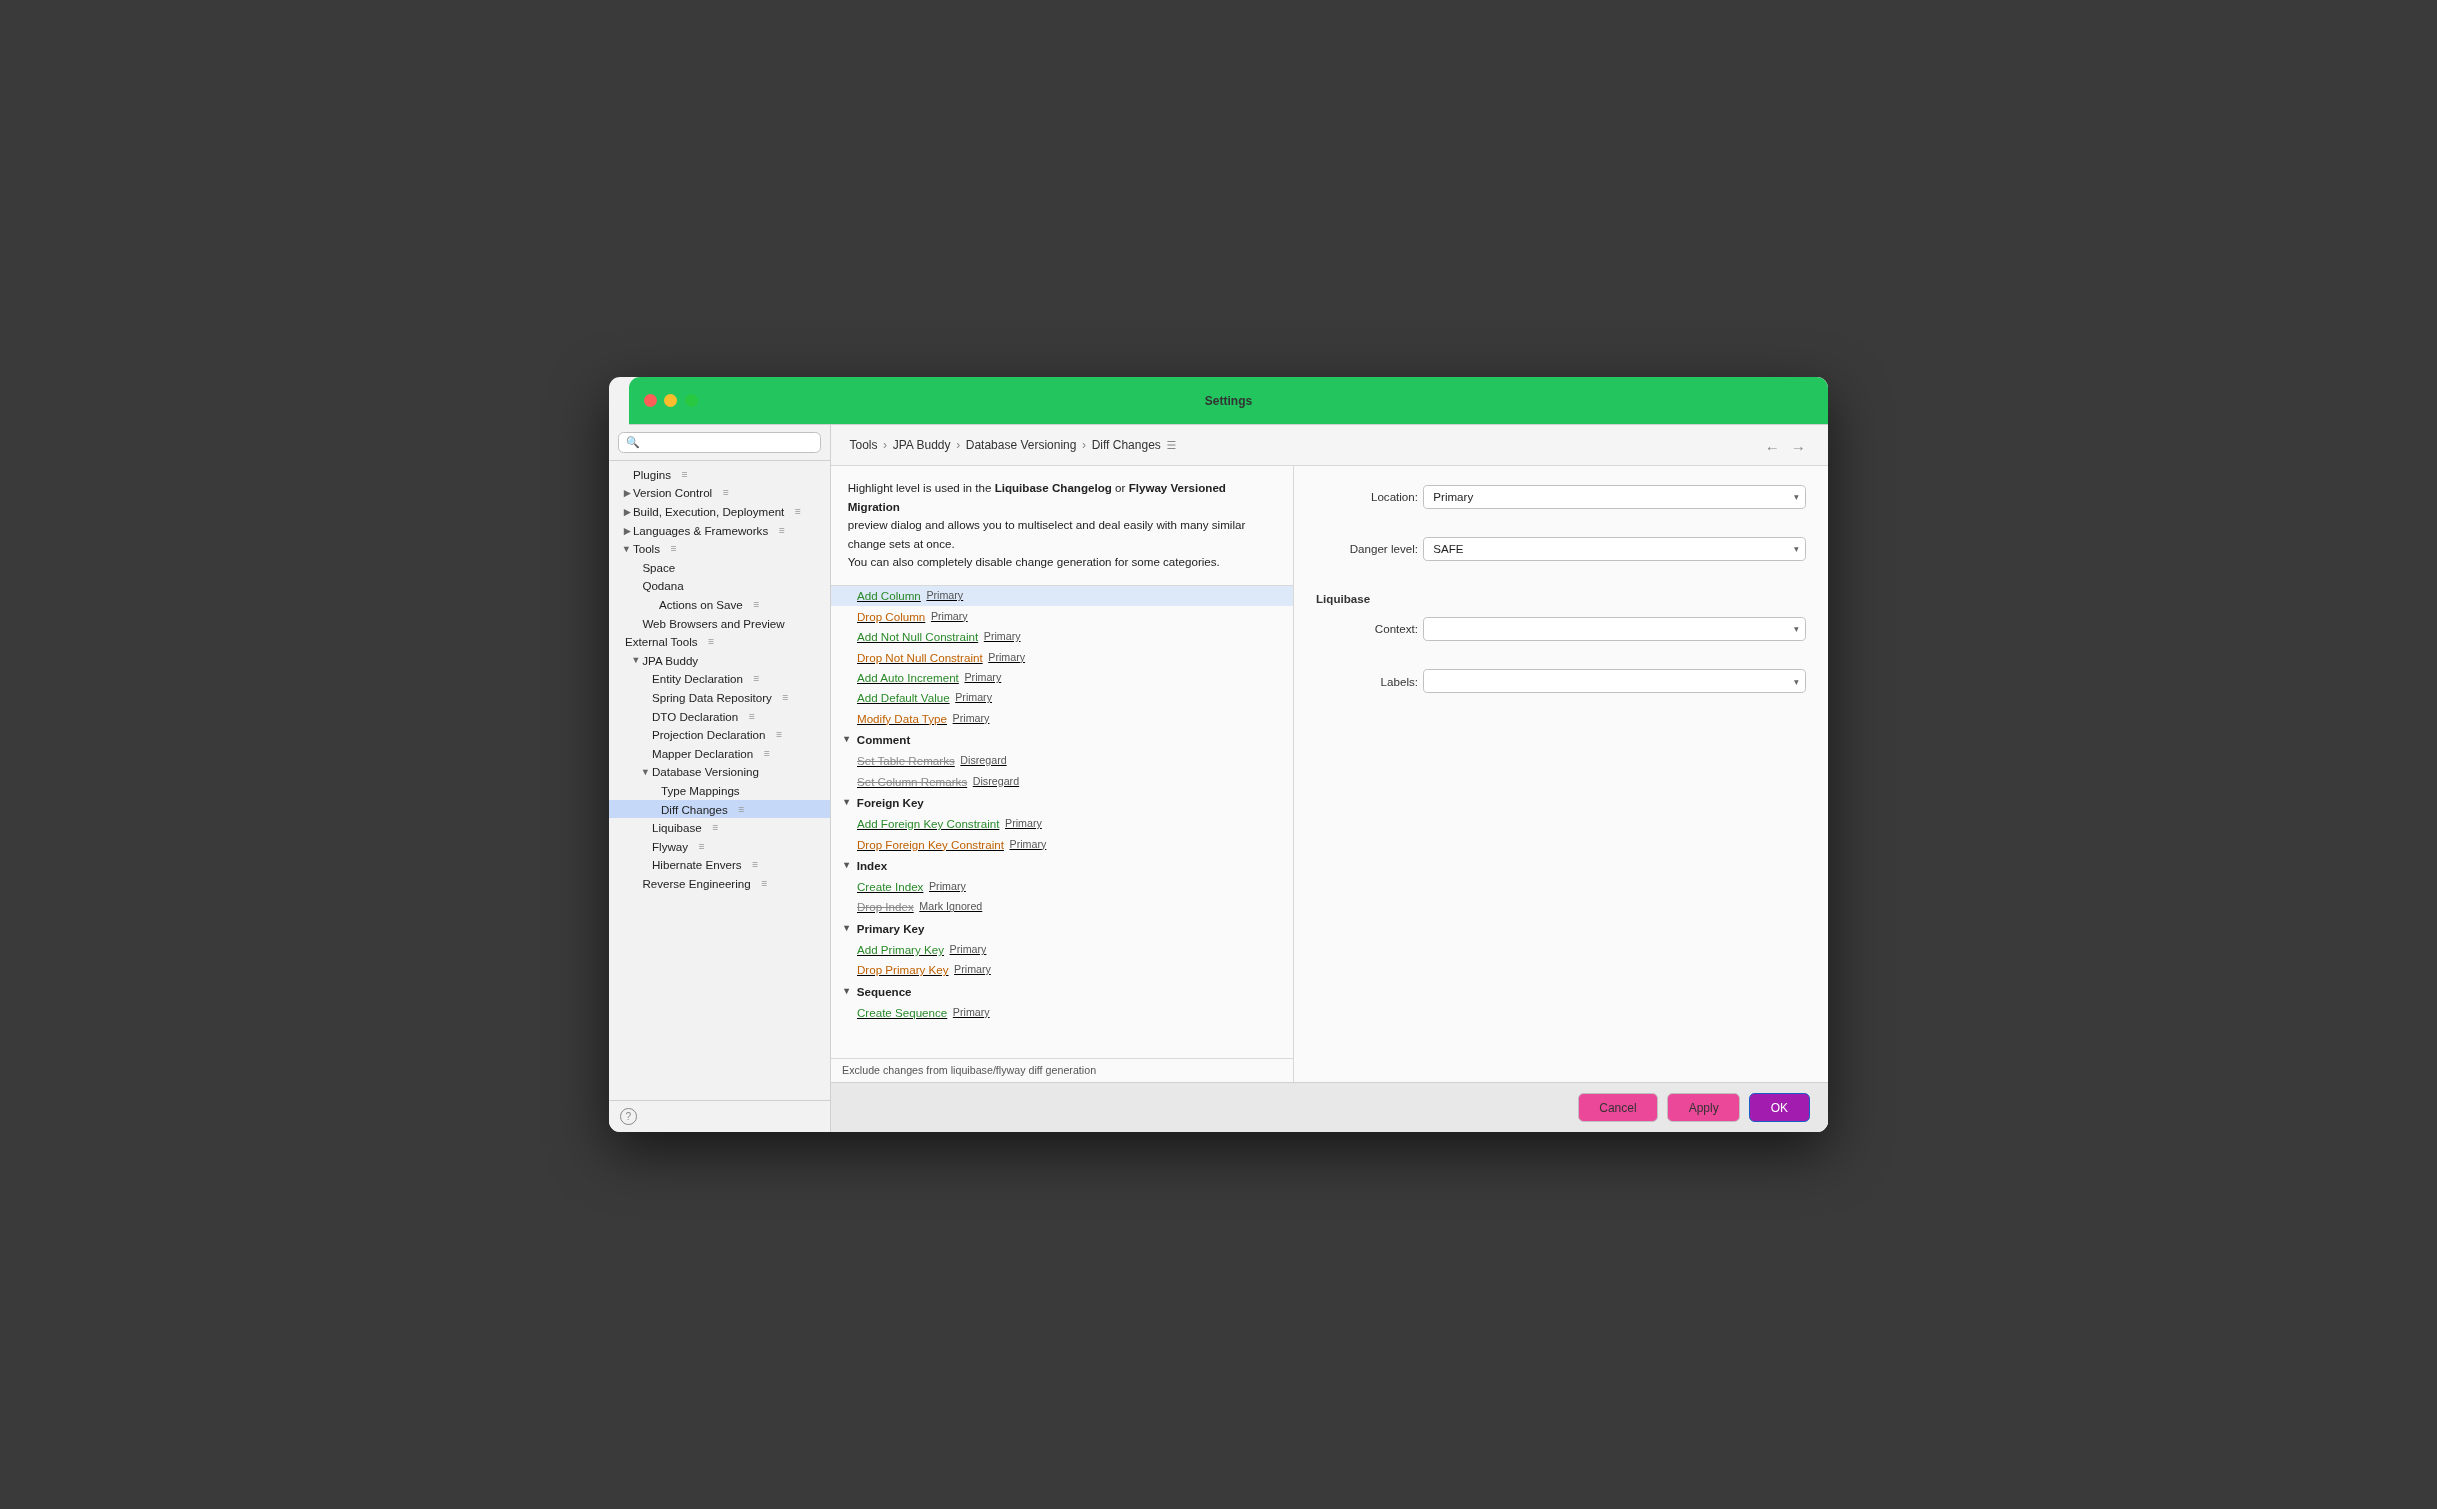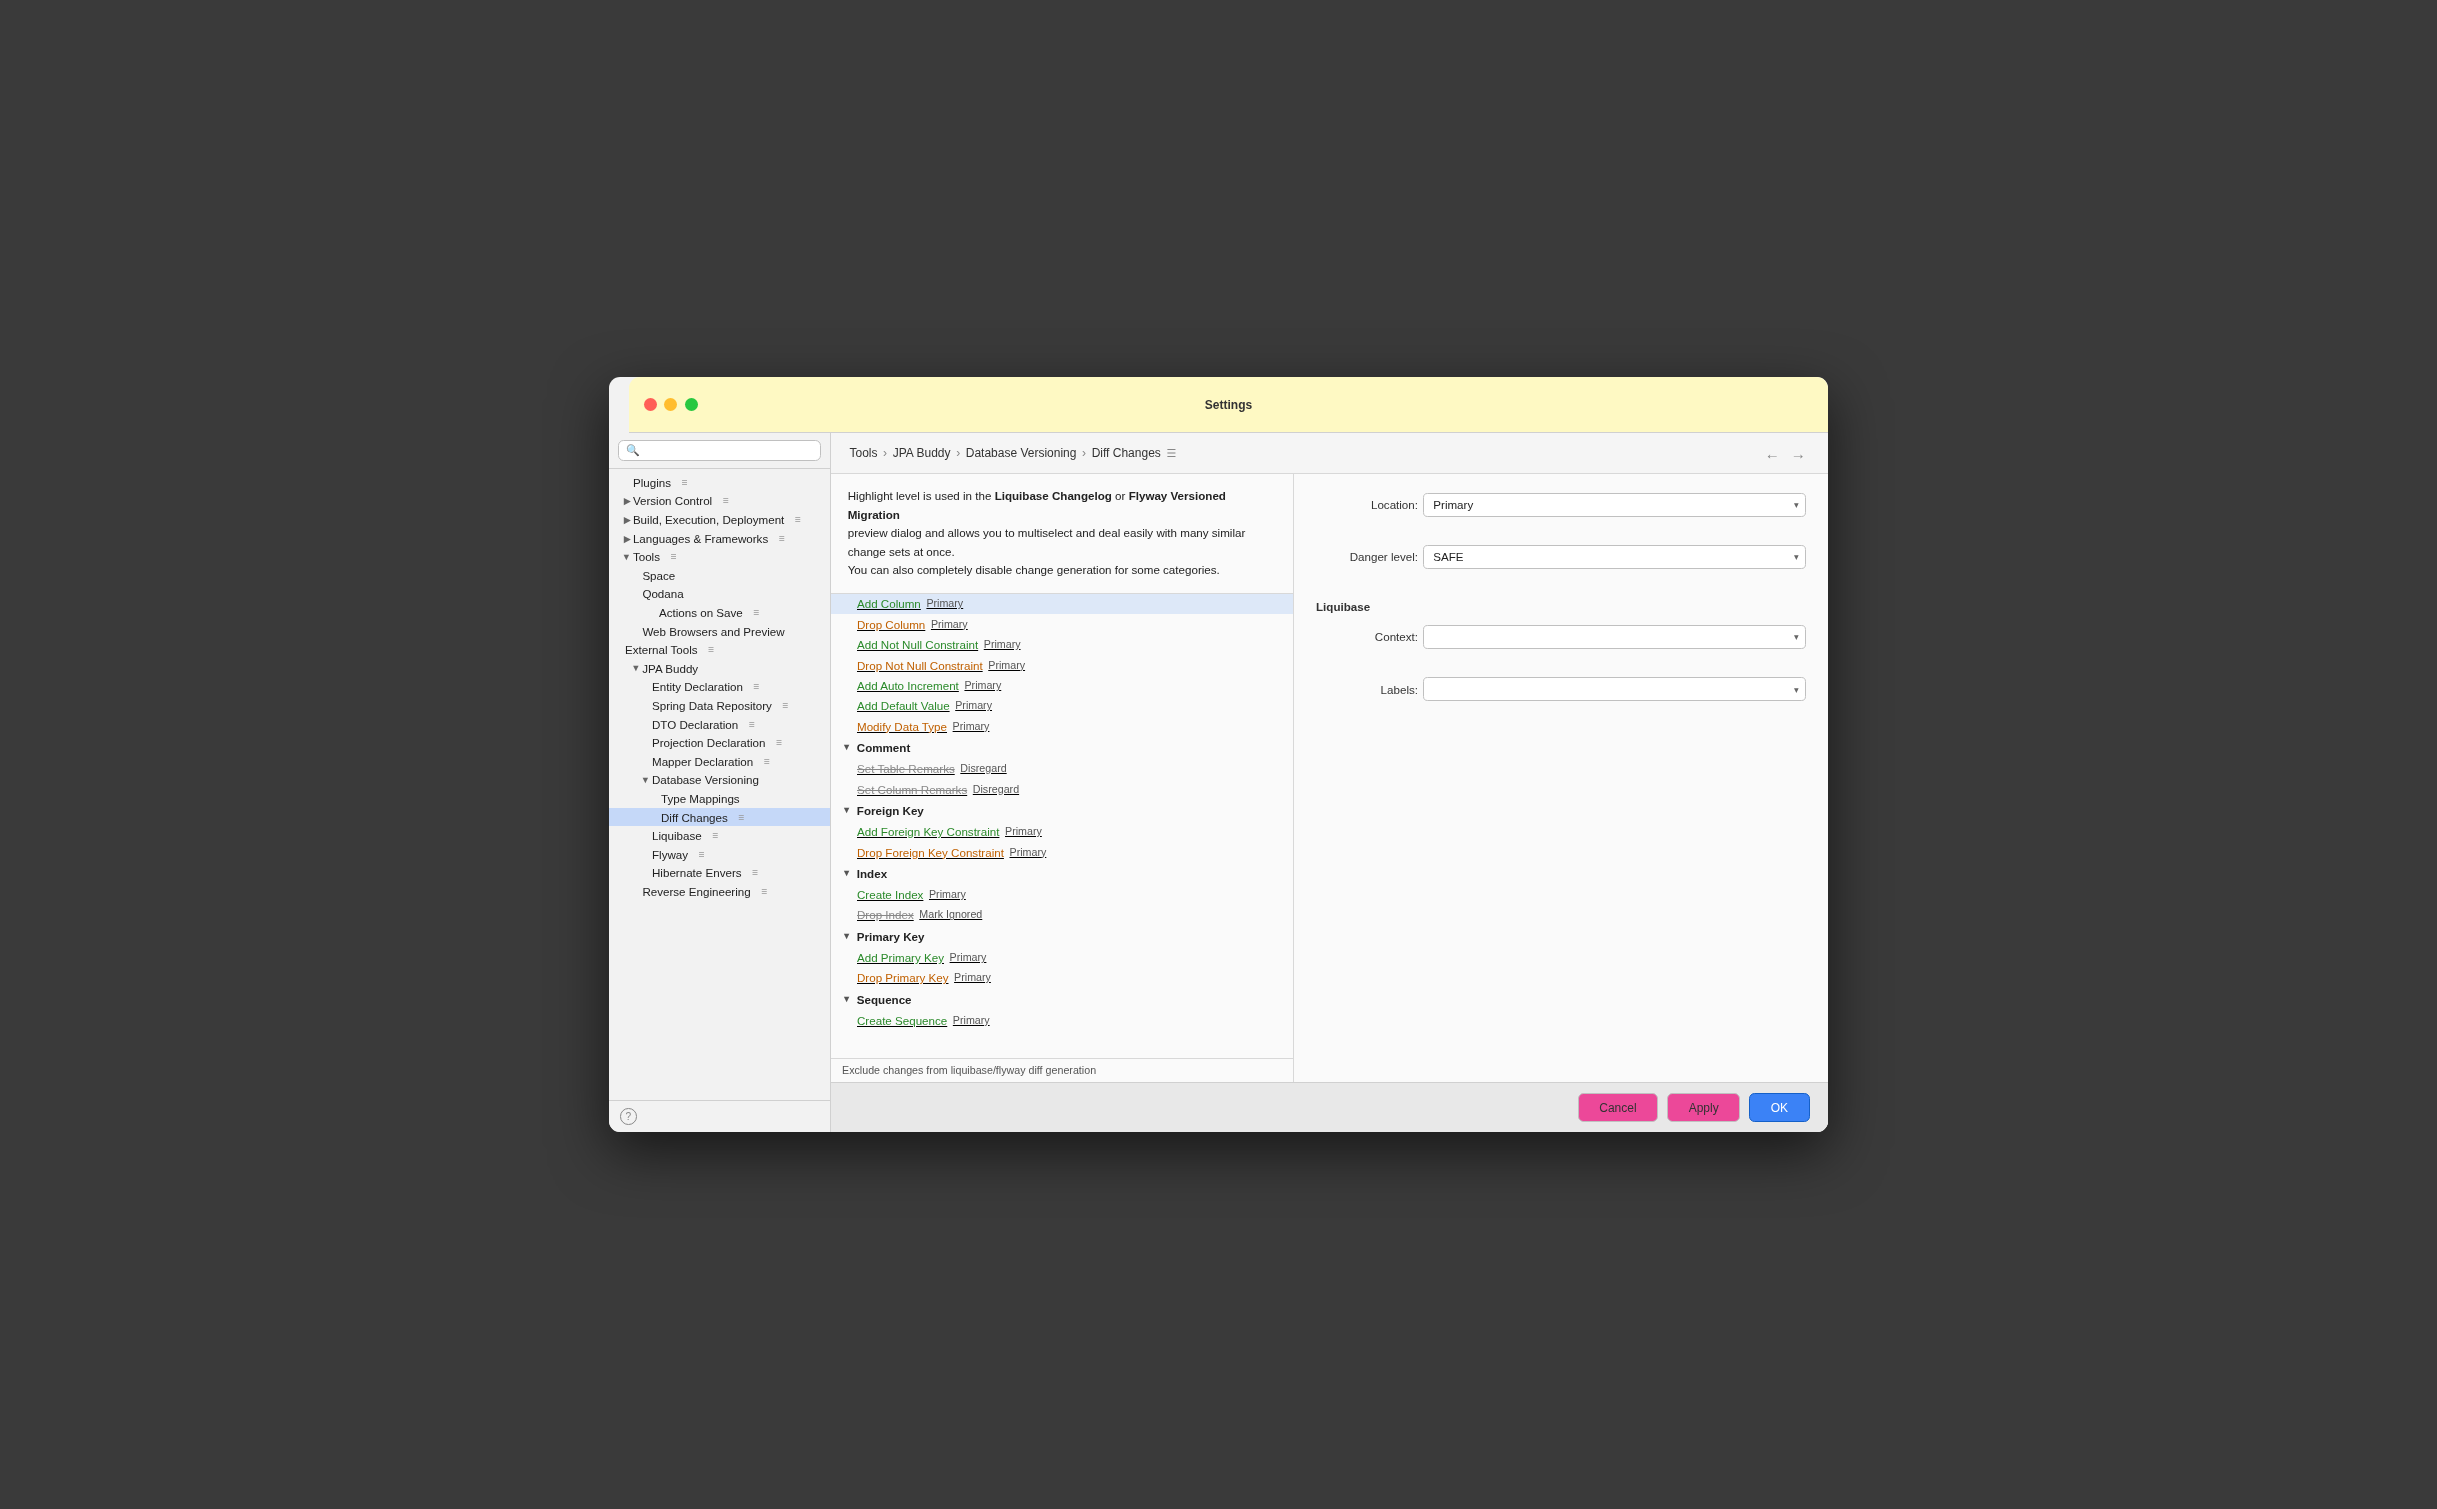--- a/index.html
+++ b/index.html
@@ -15,22 +15,22 @@
       width: 1219px;
       height: 755px;
       background: #f2f2f2;
       border-radius: 11px;
       box-shadow: 0 18.5px 56px rgba(0,0,0,0.6);
       display: flex;
       flex-direction: column;
       overflow: hidden;
     }
     .title-bar {
-      height: 56px;
-      background: #fef9c3;
+      height: 48px;
+      background: #22c55e;
       border-bottom: 0.9px solid #d0d0d0;
       display: flex;
       align-items: center;
       justify-content: center;
       position: relative;
       border-radius: 11px 11px 0 0;
       margin-left: 20px;
     }
     .traffic-lights {
       position: absolute;
@@ -325,21 +325,21 @@
     .btn {
       padding: 6.5px 20.4px;
       border-radius: 5.6px;
       font-size: 12px;
       cursor: pointer;
       border: 0.9px solid #c0c0c0;
       background: #ec4899;
       color: #333;
     }
     .btn-primary {
-      background: #3b82f6;
+      background: #a21caf;
       color: white;
       border-color: #1560c8;
     }
     .bottom-note {
       padding: 5.6px 11px;
       font-size: 10.7px;
       color: #555;
       border-top: 0.9px solid #d8d8d8;
     }
   </style>

